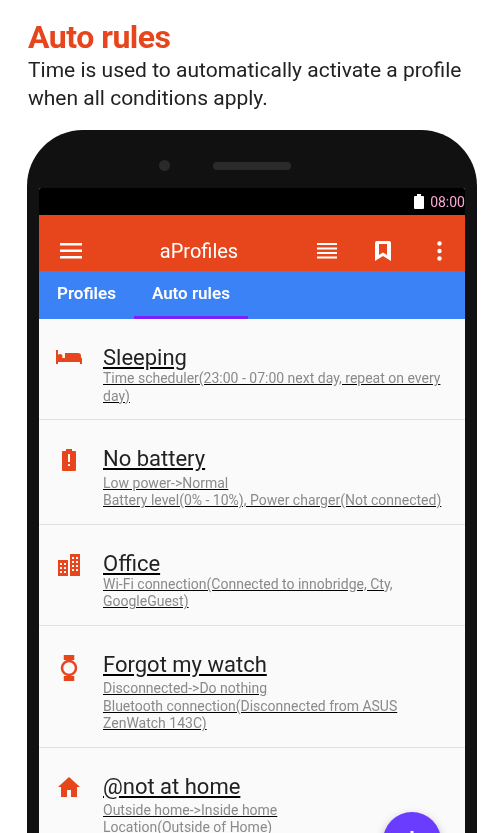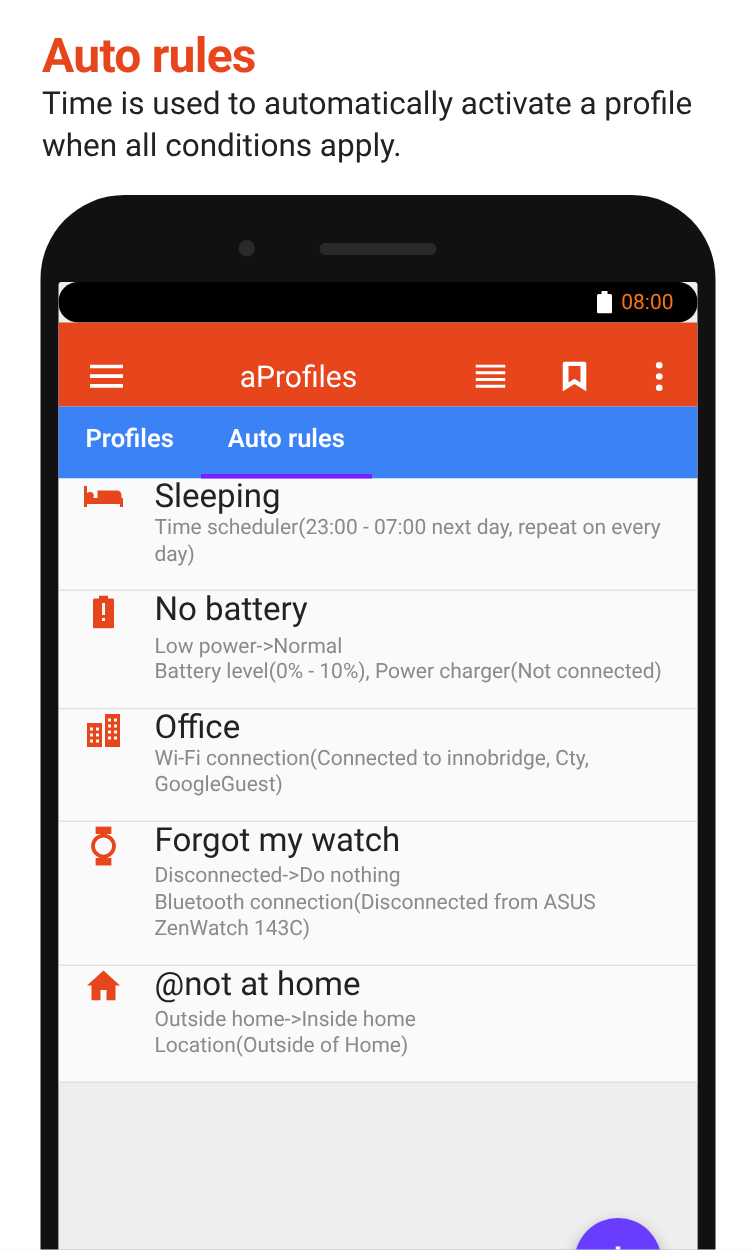--- a/index.html
+++ b/index.html
@@ -64,24 +64,23 @@
     overflow: hidden;
     position: relative;
   }
   .statusbar {
     height: 27px;
     background: #000;
     display: flex;
     justify-content: flex-end;
     align-items: center;
     gap: 6px;
-    padding: 0 16px;
-    color: #f97316;
+    padding: 0 0;
+    color: #f9a8d4;
     font-size: 14px;
-    border-radius: 13px;
   }
   .appbar {
     background: #e7461d;
     color: #fff;
     padding: 15px 10px 0 16px;
     display: flex;
     align-items: center;
     gap: 24px;
     height: 56px;
     text-align: center;
@@ -110,23 +109,24 @@
   }
   .list {
     background: #eee;
     height: calc(100% - 131px);
     overflow: hidden;
   }
   .rule {
     background: #fafafa;
     border-bottom: 1px solid #e0e0e0;
     display: flex;
-    padding: 0 18px 14px 16px;
+    padding: 26px 18px 14px 16px;
     gap: 20px;
     align-items: flex-start;
+    text-decoration: underline;
   }
   .rule-icon {
     width: 28px;
     color: #e7461d;
     flex-shrink: 0;
     margin-top: 3px;
     display: flex; justify-content: center;
   }
   .rule-body { flex: 1; min-width: 0; }
   .rule-title { font-size: 22px; color: #222; font-weight: 400; line-height: 1.15;}

